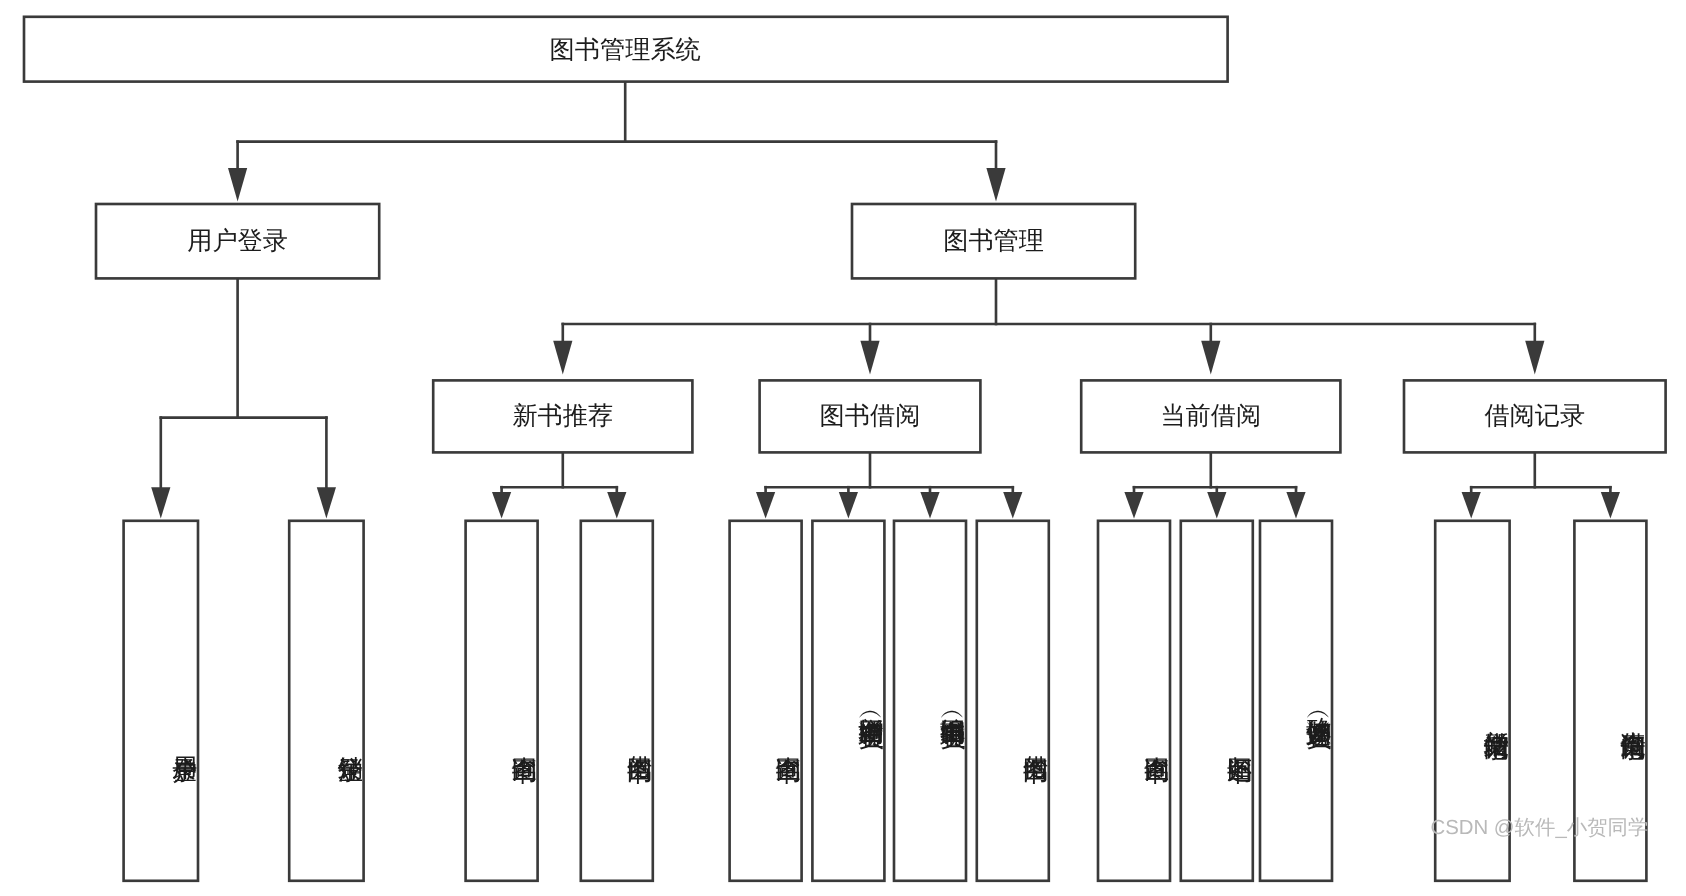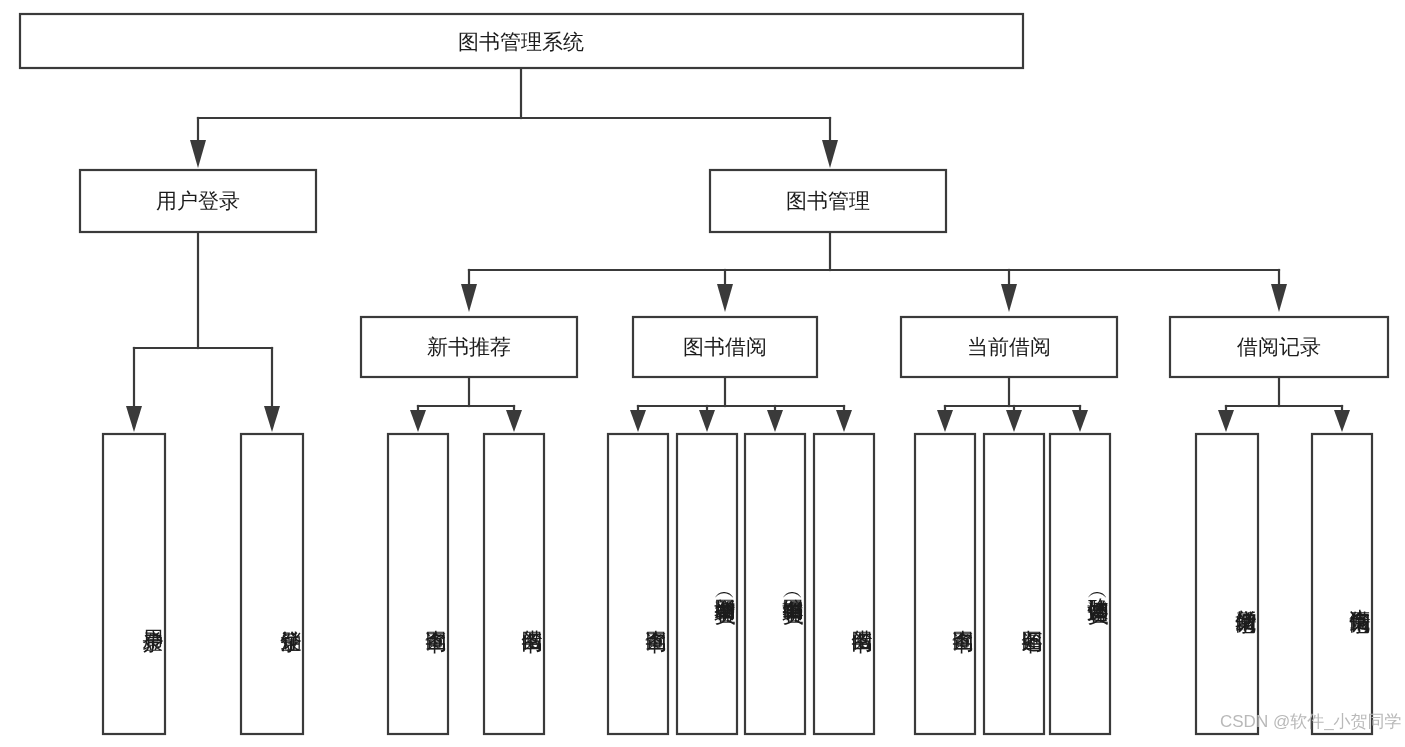--- a/index.html
+++ b/index.html
@@ -243,15 +243,15 @@
   <div class="label-vertical" style="left:746px; top:440px; width:58px; height:290px;">编辑图书（管理员）</div>
   <div class="label-vertical" style="left:815px; top:500px; width:58px; height:230px;">借阅图书</div>
 
   <div class="label-vertical" style="left:916px; top:500px; width:58px; height:230px;">查询图书</div>
   <div class="label-vertical" style="left:985px; top:500px; width:58px; height:230px;">归还图书</div>
   <div class="label-vertical" style="left:1051px; top:440px; width:58px; height:290px;">确认归还（管理员）</div>
 
   <div class="label-vertical" style="left:1197px; top:460px; width:60px; height:270px;">新增借阅记录</div>
   <div class="label-vertical" style="left:1313px; top:460px; width:58px; height:270px;">查询借阅记录</div>
 
-  <div class="watermark" style="left:1192px; top:710px;margin-left:28px;">CSDN @软件_小贺同学</div>
+  <div class="watermark" style="left:1192px; top:678px;">CSDN @软件_小贺同学</div>
 
 </div>
 
 </body></html>

